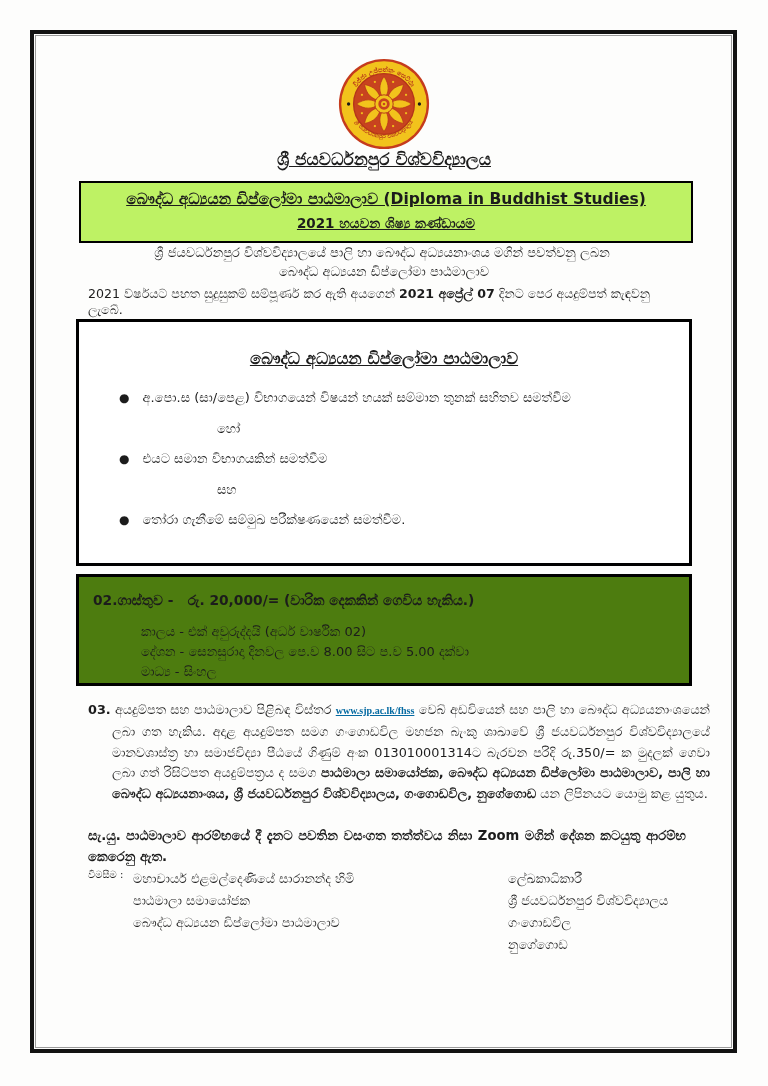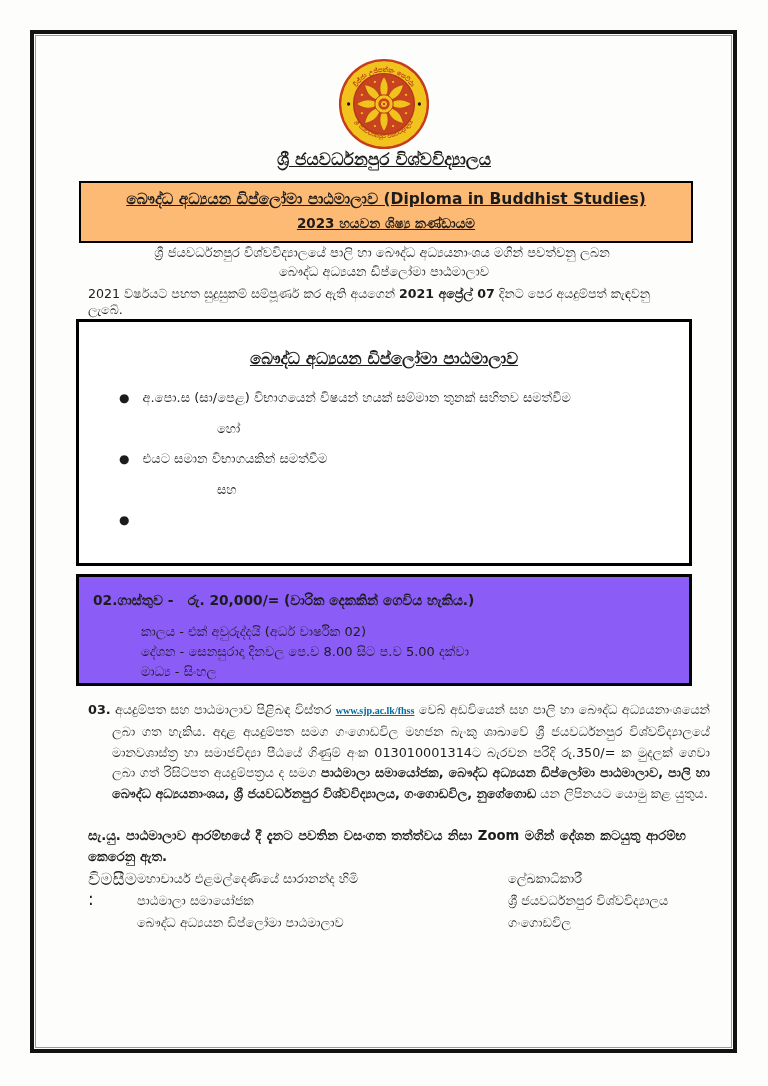--- a/index.html
+++ b/index.html
@@ -27,21 +27,21 @@
   .logo-wrap { position:absolute; left:336px; top:58px; width:96px; height:92px; }
 
   .univ-name {
     position:absolute; left:0; top:149px; width:768px;
     font-size:17px; font-weight:bold; text-align:center;
   }
   .univ-name span { text-decoration:underline; }
 
   .title-box {
     position:absolute; left:79px; top:181px; width:606px;
-    border:2px solid #000; background:#fdba74;
+    border:2px solid #000; background:#bef264;
     text-align:center; padding:7px 2px 9px 2px;
   }
   .title-line1 { font-size:15.5px; font-weight:bold; text-decoration:underline; }
   .title-line2 { font-size:13.5px; font-weight:bold; text-decoration:underline; margin-top:7px; }
 
   .intro1 { position:absolute; left:0; top:245px; width:764px; font-size:13px; text-align:center; }
   .intro2 { position:absolute; left:0; top:264px; width:768px; font-size:13px; text-align:center; }
   .call-line { position:absolute; left:88px; top:286px; width:596px; font-size:12.6px; }
 
   .boxA {
@@ -50,39 +50,39 @@
   }
   .boxA-heading { text-align:center; margin-top:27px; font-size:16.5px; font-weight:bold; text-decoration:underline; }
   .boxA-label { margin:30px 0 0 17px; font-size:13.5px; font-weight:bold; }
   .req-list { margin:22px 0 0 40px; }
   .req-item { display:flex; gap:13px; margin-top:14px; }
   .req-item .dot { font-size:12px; line-height:17px; }
   .req-conn { margin:14px 0 0 98px; }
 
   .boxB {
     position:absolute; left:76px; top:574px; width:610px; height:106px;
-    border:3px solid #000; background:#8b5cf6; font-size:13px;
+    border:3px solid #000; background:#4d7c0f; font-size:13px;
   }
   .fee-line { margin:15px 0 0 14px; font-size:13.8px; font-weight:bold; }
   .fee-details { margin:13px 0 0 62px; line-height:20px; }
 
   .p03 {
     position:absolute; left:88px; top:700px; width:598px;
     font-size:12.8px; line-height:20.8px; text-align:justify;
     padding-left:24px; text-indent:-24px;
   }
   .p03 a { color:#0369a1; font-weight:bold; text-decoration:underline; font-family:"Liberation Serif", serif; font-size:10px; }
 
   .note {
     position:absolute; left:88px; top:825px; width:598px;
     font-size:13.2px; font-weight:bold; line-height:21px; text-align:justify;
   }
 
   .contact { position:absolute; left:88px; top:868px; width:600px; display:flex; }
-  .contact-label { flex:0 0 45px; font-size:17px; padding-top:1px; }
+  .contact-label { flex:0 0 45px; font-size:10px; padding-top:1px; }
   .contact-left { font-size:12.8px; line-height:22px; width:300px; }
   .contact-left .phone { letter-spacing:0.2px; }
   .contact-left .email { font-family:"Liberation Serif", serif; font-size:14.5px; margin-top:2px; }
   .contact-right { position:absolute; left:420px; top:0; font-size:12.8px; line-height:22px; }
 </style>
 </head>
 <body>
 
 <div id="page">
 
@@ -133,21 +133,21 @@
       </g>
     </svg>
   </div>
 
   <div class="univ-name">
     <span>ශ්‍රී ජයවර්ධනපුර විශ්වවිද්‍යාලය</span>
   </div>
 
   <div class="title-box">
     <div class="title-line1">බෞද්ධ අධ්‍යයන ඩිප්ලෝමා පාඨමාලාව (Diploma in Buddhist Studies)</div>
-    <div class="title-line2">2023 හයවන ශිෂ්‍ය කණ්ඩායම</div>
+    <div class="title-line2">2021 හයවන ශිෂ්‍ය කණ්ඩායම</div>
   </div>
 
   <div class="intro1">ශ්‍රී ජයවර්ධනපුර විශ්වවිද්‍යාලයේ පාලි හා බෞද්ධ අධ්‍යයනාංශය මගින් පවත්වනු ලබන</div>
   <div class="intro2">බෞද්ධ අධ්‍යයන ඩිප්ලෝමා පාඨමාලාව</div>
 
   <div class="call-line"><span>2021 වර්ෂයට පහත සුදුසුකම් සම්පූර්ණ කර ඇති අයගෙන් </span><span class="b">2021 අප්‍රේල් 07</span><span> දිනට පෙර අයදුම්පත් කැඳවනු ලැබේ.</span></div>
 
   <div class="boxA">
     <div class="boxA-heading">බෞද්ධ අධ්‍යයන ඩිප්ලෝමා පාඨමාලාව</div>
     <div class="req-list">
@@ -156,20 +156,21 @@
         <span>අ.පො.ස (සා/පෙළ) විභාගයෙන් විෂයන් හයක් සම්මාන තුනක් සහිතව සමත්වීම</span>
       </div>
       <div class="req-conn">හෝ</div>
       <div class="req-item">
         <span class="dot">●</span>
         <span>එයට සමාන විභාගයකින් සමත්වීම</span>
       </div>
       <div class="req-conn">සහ</div>
       <div class="req-item">
         <span class="dot">●</span>
+        <span>තෝරා ගැනීමේ සම්මුඛ පරීක්ෂණයෙන් සමත්වීම.</span>
       </div>
     </div>
   </div>
 
   <div class="boxB">
     <div class="fee-line">
       <span>02.ගාස්තුව -</span>&nbsp;&nbsp;
       <span>රු. 20,000/= (වාරික දෙකකින් ගෙවිය හැකිය.)</span>
     </div>
     <div class="fee-details">
@@ -187,16 +188,17 @@
     <div class="contact-label">විමසීම :</div>
     <div class="contact-left">
       <div>මහාචාර්ය එළමල්දෙණියේ සාරානන්ද හිමි</div>
       <div>පාඨමාලා සමායෝජක</div>
       <div>බෞද්ධ අධ්‍යයන ඩිප්ලෝමා පාඨමාලාව</div>
     </div>
     <div class="contact-right">
       <div>ලේඛකාධිකාරී</div>
       <div>ශ්‍රී ජයවර්ධනපුර විශ්වවිද්‍යාලය</div>
       <div>ගංගොඩවිල</div>
+      <div>නුගේගොඩ</div>
     </div>
   </div>
 
 </div>
 
 </body></html>

